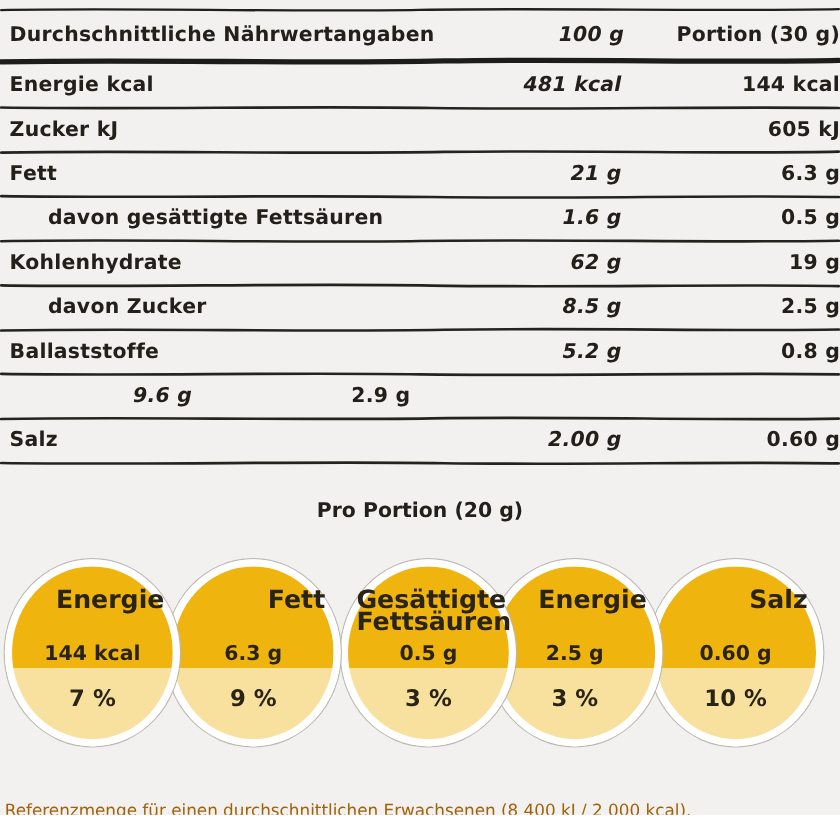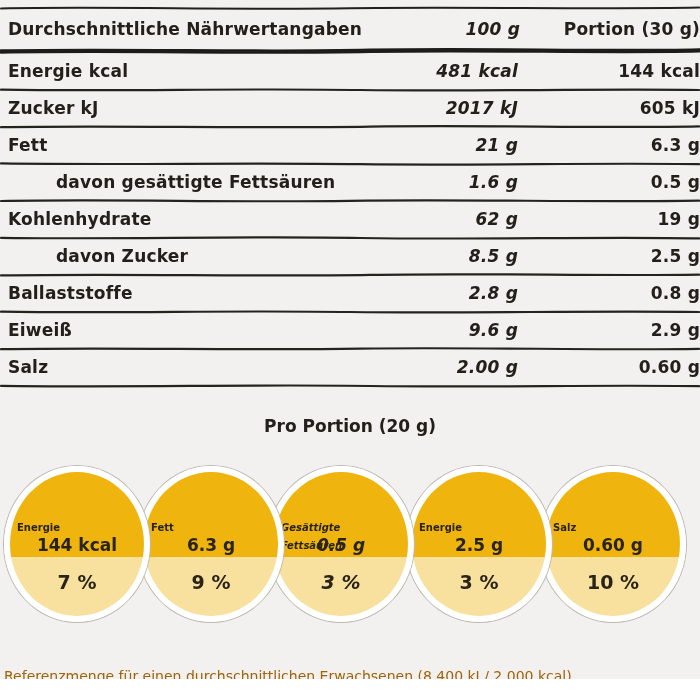--- a/index.html
+++ b/index.html
@@ -15,49 +15,48 @@
   .divider{display:block;margin:0;}
   .divider.top{margin-top:5px;}
   .trow{
     display:flex;align-items:center;
     height:32px;
     font-size:17px;font-weight:bold;
     letter-spacing:0.2px;
   }
   .trow.header{height:36px;}
   .trow .lbl{flex:1;padding-left:8px;white-space:nowrap;}
-  .trow.indent .lbl{padding-left:56px;}
+  .trow.indent .lbl{padding-left:40px;}
   .trow .c100{width:160px;text-align:right;padding-right:12px;white-space:nowrap;font-style:italic;}
   .trow .cpor{width:170px;text-align:right;white-space:nowrap;}
   
   .portion-title{
     margin-top:28px;
     text-align:center;
     font-size:17px;font-weight:bold;
   }
   .badges{position:relative;height:166px;margin-top:30px;}
   .badge{
     position:absolute;top:0;
     width:134px;height:144px;
     border:6px solid #ffffff;
     border-radius:50%;
     background:linear-gradient(180deg,#F0B40E 0%,#F0B40E 59%,#F8E19E 59%,#F8E19E 100%);
     box-shadow:0 0 0 1px #BCB9B1;
   }
   .badge.b1{left:4px;z-index:5;}
   .badge.b2{left:138px;z-index:4;}
-  .badge.b3{left:268px;z-index:3;font-style:italic;}
+  .badge.b3{left:284px;z-index:3;}
   .badge.b4{left:406px;z-index:2;}
   .badge.b5{left:540px;z-index:1;}
   .badge-label{
     position:absolute;top:19px;left:7px;right:7px;
-    text-align:left;
-    font-size:10px;font-weight:bold;line-height:18px;
+    text-align:right;
+    font-size:21px;font-weight:bold;line-height:18px;
     color:#2A2417;
-    margin-top:28px;
   }
   .badge-value{
     position:absolute;top:63px;left:0;right:0;
     text-align:center;
     font-size:17px;font-weight:bold;
     color:#2A2417;
   }
   .badge-percent{
     position:absolute;top:99px;left:0;right:0;
     text-align:center;
@@ -100,21 +99,20 @@
     <span class="lbl">Energie kcal</span>
     <span class="c100">481 kcal</span>
     <span class="cpor">144 kcal</span>
   </div>
   <svg class="divider" width="700" height="5" viewBox="0 0 700 5" preserveAspectRatio="none">
     <path d="M1 2.6 C 120 4.4, 240 1.2, 360 3.0 C 480 4.6, 590 1.6, 699 3.0" fill="none" stroke="#24241F" stroke-width="2.2" stroke-linecap="round"></path>
   </svg>
 
   <div class="trow">
     <span class="lbl">Zucker kJ</span>
-    <span class="c100">2017 kJ</span>
     <span class="cpor">605 kJ</span>
   </div>
   <svg class="divider" width="700" height="5" viewBox="0 0 700 5" preserveAspectRatio="none">
     <path d="M1 3.2 C 110 1.2, 250 4.6, 370 2.6 C 490 1.0, 600 4.4, 699 2.4" fill="none" stroke="#24241F" stroke-width="2.2" stroke-linecap="round"></path>
   </svg>
 
   <div class="trow">
     <span class="lbl">Fett</span>
     <span class="c100">21 g</span>
     <span class="cpor">6.3 g</span>
@@ -145,29 +143,28 @@
     <span class="lbl">davon Zucker</span>
     <span class="c100">8.5 g</span>
     <span class="cpor">2.5 g</span>
   </div>
   <svg class="divider" width="700" height="5" viewBox="0 0 700 5" preserveAspectRatio="none">
     <path d="M1 3.4 C 130 1.4, 250 4.8, 370 2.8 C 490 1.0, 600 4.2, 699 2.6" fill="none" stroke="#24241F" stroke-width="2.2" stroke-linecap="round"></path>
   </svg>
 
   <div class="trow">
     <span class="lbl">Ballaststoffe</span>
-    <span class="c100">2.8 g</span>
+    <span class="c100">5.2 g</span>
     <span class="cpor">0.8 g</span>
   </div>
   <svg class="divider" width="700" height="5" viewBox="0 0 700 5" preserveAspectRatio="none">
     <path d="M1 2.6 C 120 4.4, 230 1.2, 350 3.0 C 470 4.6, 590 1.4, 699 3.0" fill="none" stroke="#24241F" stroke-width="2.2" stroke-linecap="round"></path>
   </svg>
 
   <div class="trow">
-    <span class="lbl">Eiweiß</span>
     <span class="c100">9.6 g</span>
     <span class="cpor">2.9 g</span>
   </div>
   <svg class="divider" width="700" height="5" viewBox="0 0 700 5" preserveAspectRatio="none">
     <path d="M1 3.2 C 110 1.2, 240 4.4, 360 2.6 C 480 1.0, 600 4.6, 699 2.8" fill="none" stroke="#24241F" stroke-width="2.2" stroke-linecap="round"></path>
   </svg>
 
   <div class="trow">
     <span class="lbl">Salz</span>
     <span class="c100">2.00 g</span>

